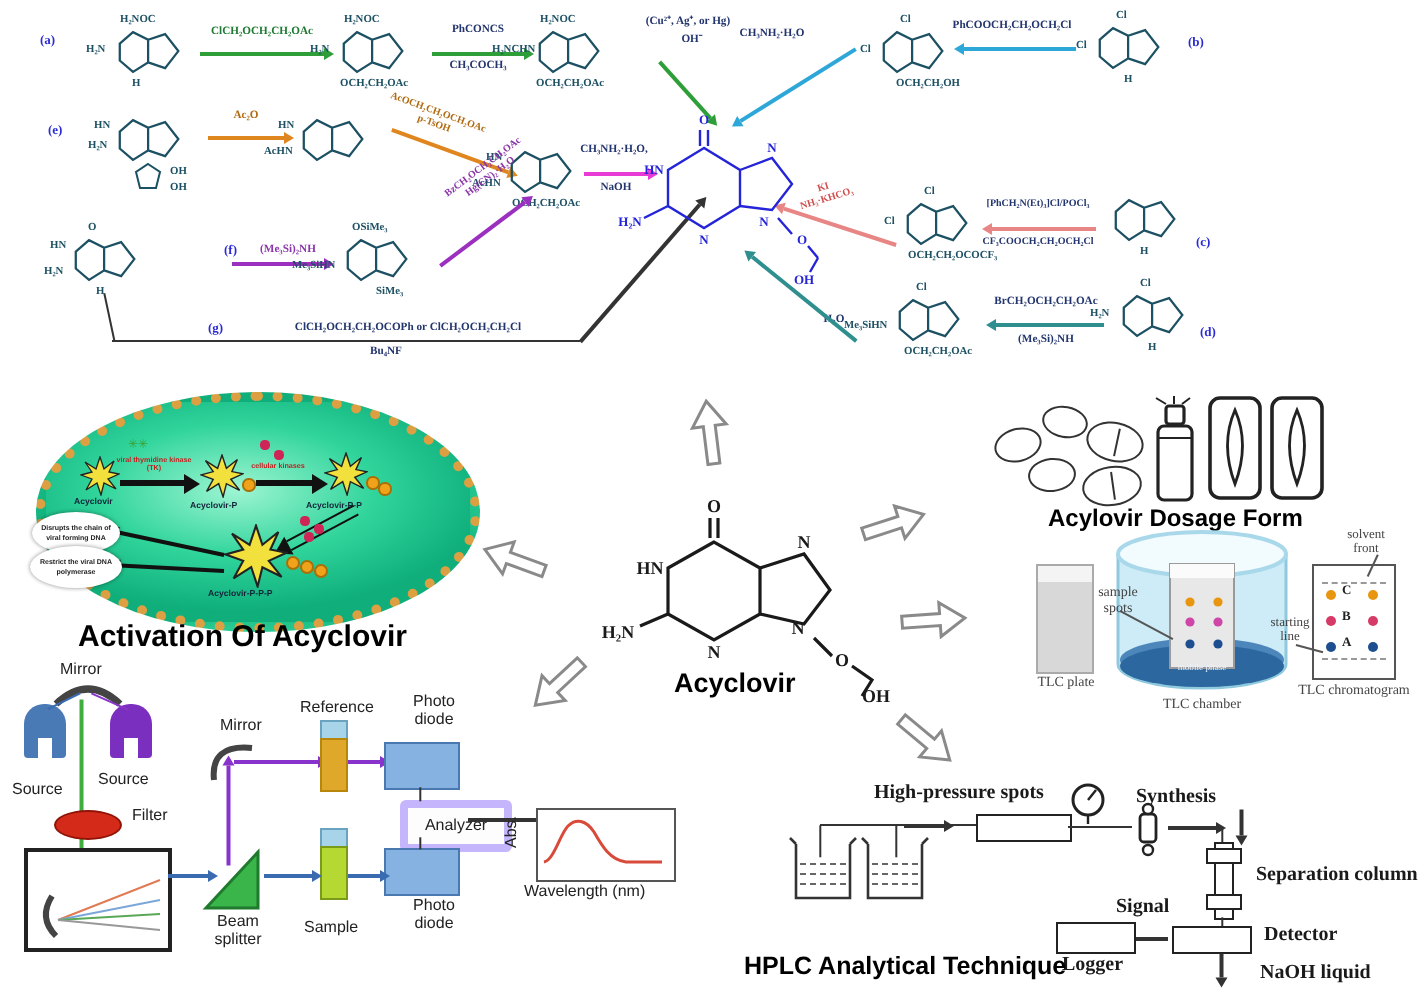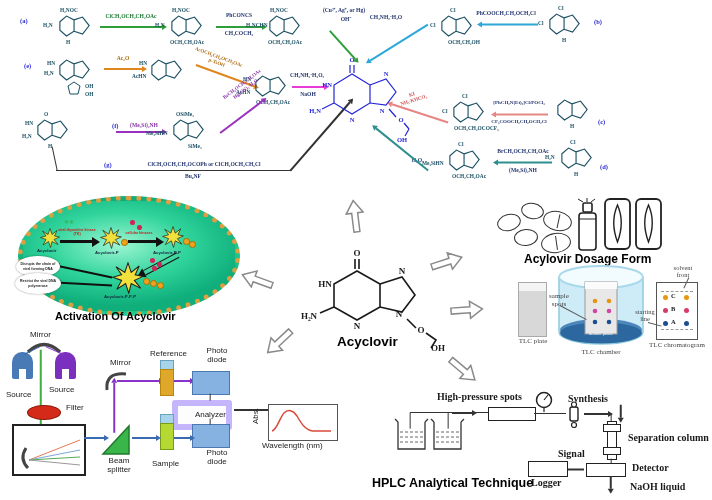--- a/index.html
+++ b/index.html
@@ -370,21 +370,21 @@
 
     <div class="ar" style="--c:#111;left:112px;top:87px;width:54px;transform:rotate(192deg)">
         <i class="sh"></i>
       </div>
     <div class="ar" style="--c:#111;left:112px;top:95px;width:52px;transform:rotate(183deg)">
         <i class="sh"></i>
       </div>
     <div class="oval" style="left:16px;top:66px;width:40px;height:17px">Disrupts the chain of viral forming DNA</div>
     <div class="oval" style="left:15px;top:83px;width:42px;height:17px">Restrict the viral DNA polymerase</div>
 
-    <div class="ttl" style="left:55px;top:120px;font-size:11px">Activation Of Acyclovir</div>
+    <div class="ttl" style="left:39px;top:120px;font-size:15px">Activation Of Acyclovir</div>
   </div>
 
   <svg class="abs" width="170" height="105" viewBox="0 0 170 105" style="left:295px;top:247px;overflow:visible">
     <g stroke="#1a1a1a" stroke-width="1.6" fill="none">
       <path d="M60 12 L60 22 M64 12 L64 22"></path>
       <path d="M62 24 L39 37 L39 60 L62 73 L85 60 L85 37 Z"></path>
       <path d="M85 37 L107 30 L120 48 L107 65 L85 60"></path>
       <path d="M25 66 L39 60"></path>
       <path d="M112 72 L121 81 M131 86 L141 93 L136 101"></path>
     </g>
@@ -527,21 +527,21 @@
       </div>
 
     <span class="uvlbl" style="left:150px;top:22px">Reference</span>
     <div class="abs" style="left:160px;top:32px;width:12px;height:34px">
       <div class="abs" style="left:0;top:0;width:12px;height:9px;background:#a8d4ea;border:1px solid #6aa3c0"></div>
       <div class="abs" style="left:0;top:9px;width:12px;height:25px;background:#e0a82a;border:1px solid #b8860b"></div>
     </div>
     <div class="abs" style="left:192px;top:43px;width:36px;height:22px;background:#85b2e0;border:1px solid #4a78b0"></div>
     <div class="uvlbl" style="left:200px;top:19px;width:34px;text-align:center">Photo diode</div>
 
-    <div class="abs" style="left:172px;top:72px;width:48px;height:18px;background:#fdfdfd;border:6px solid #c4b5fd;border-radius:3px;display:flex;align-items:center;justify-content:flex-end">
+    <div class="abs" style="left:200px;top:72px;width:48px;height:18px;background:#fdfdfd;border:4px solid #c4b5fd;border-radius:3px;display:flex;align-items:center;justify-content:center">
       <span class="uvlbl" style="position:static">Analyzer</span>
     </div>
 
     <span class="uvlbl" style="left:152px;top:132px">Sample</span>
     <div class="abs" style="left:160px;top:86px;width:12px;height:34px">
       <div class="abs" style="left:0;top:0;width:12px;height:9px;background:#a8d4ea;border:1px solid #6aa3c0"></div>
       <div class="abs" style="left:0;top:9px;width:12px;height:25px;background:#b5d832;border:1px solid #7a9a1a"></div>
     </div>
     <div class="abs" style="left:192px;top:96px;width:36px;height:22px;background:#85b2e0;border:1px solid #4a78b0"></div>
     <div class="uvlbl" style="left:200px;top:121px;width:34px;text-align:center">Photo diode</div>

